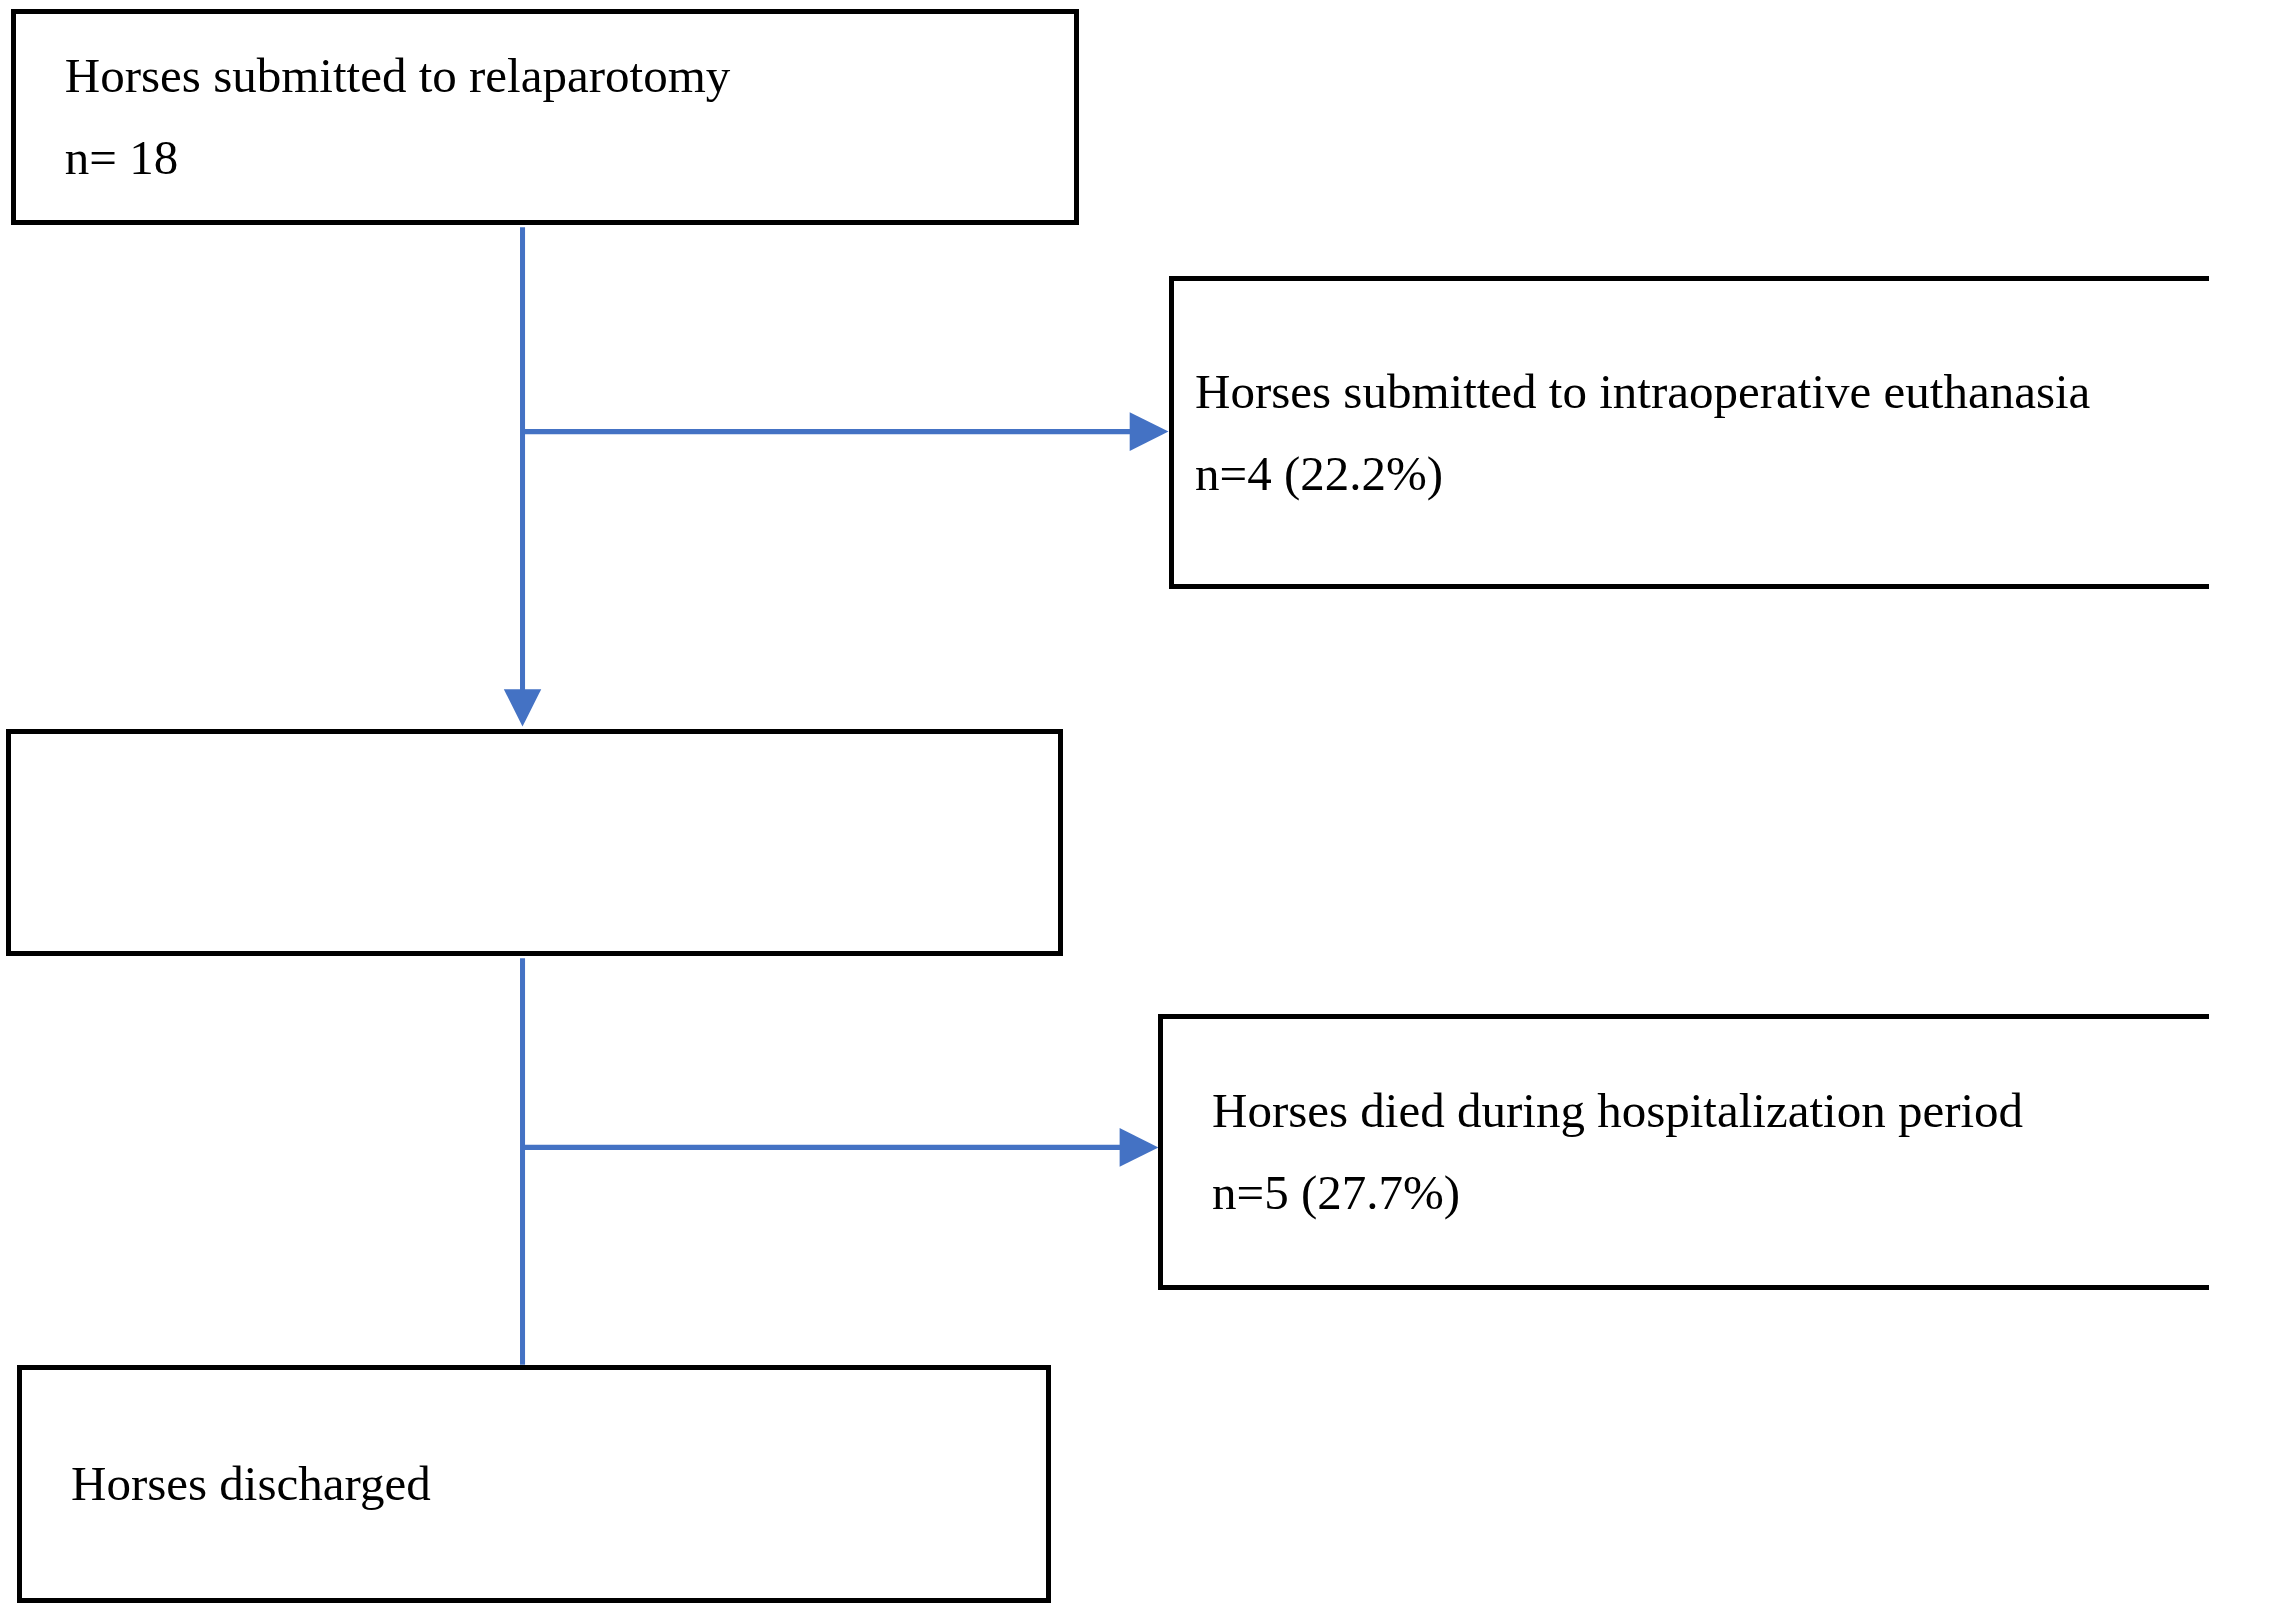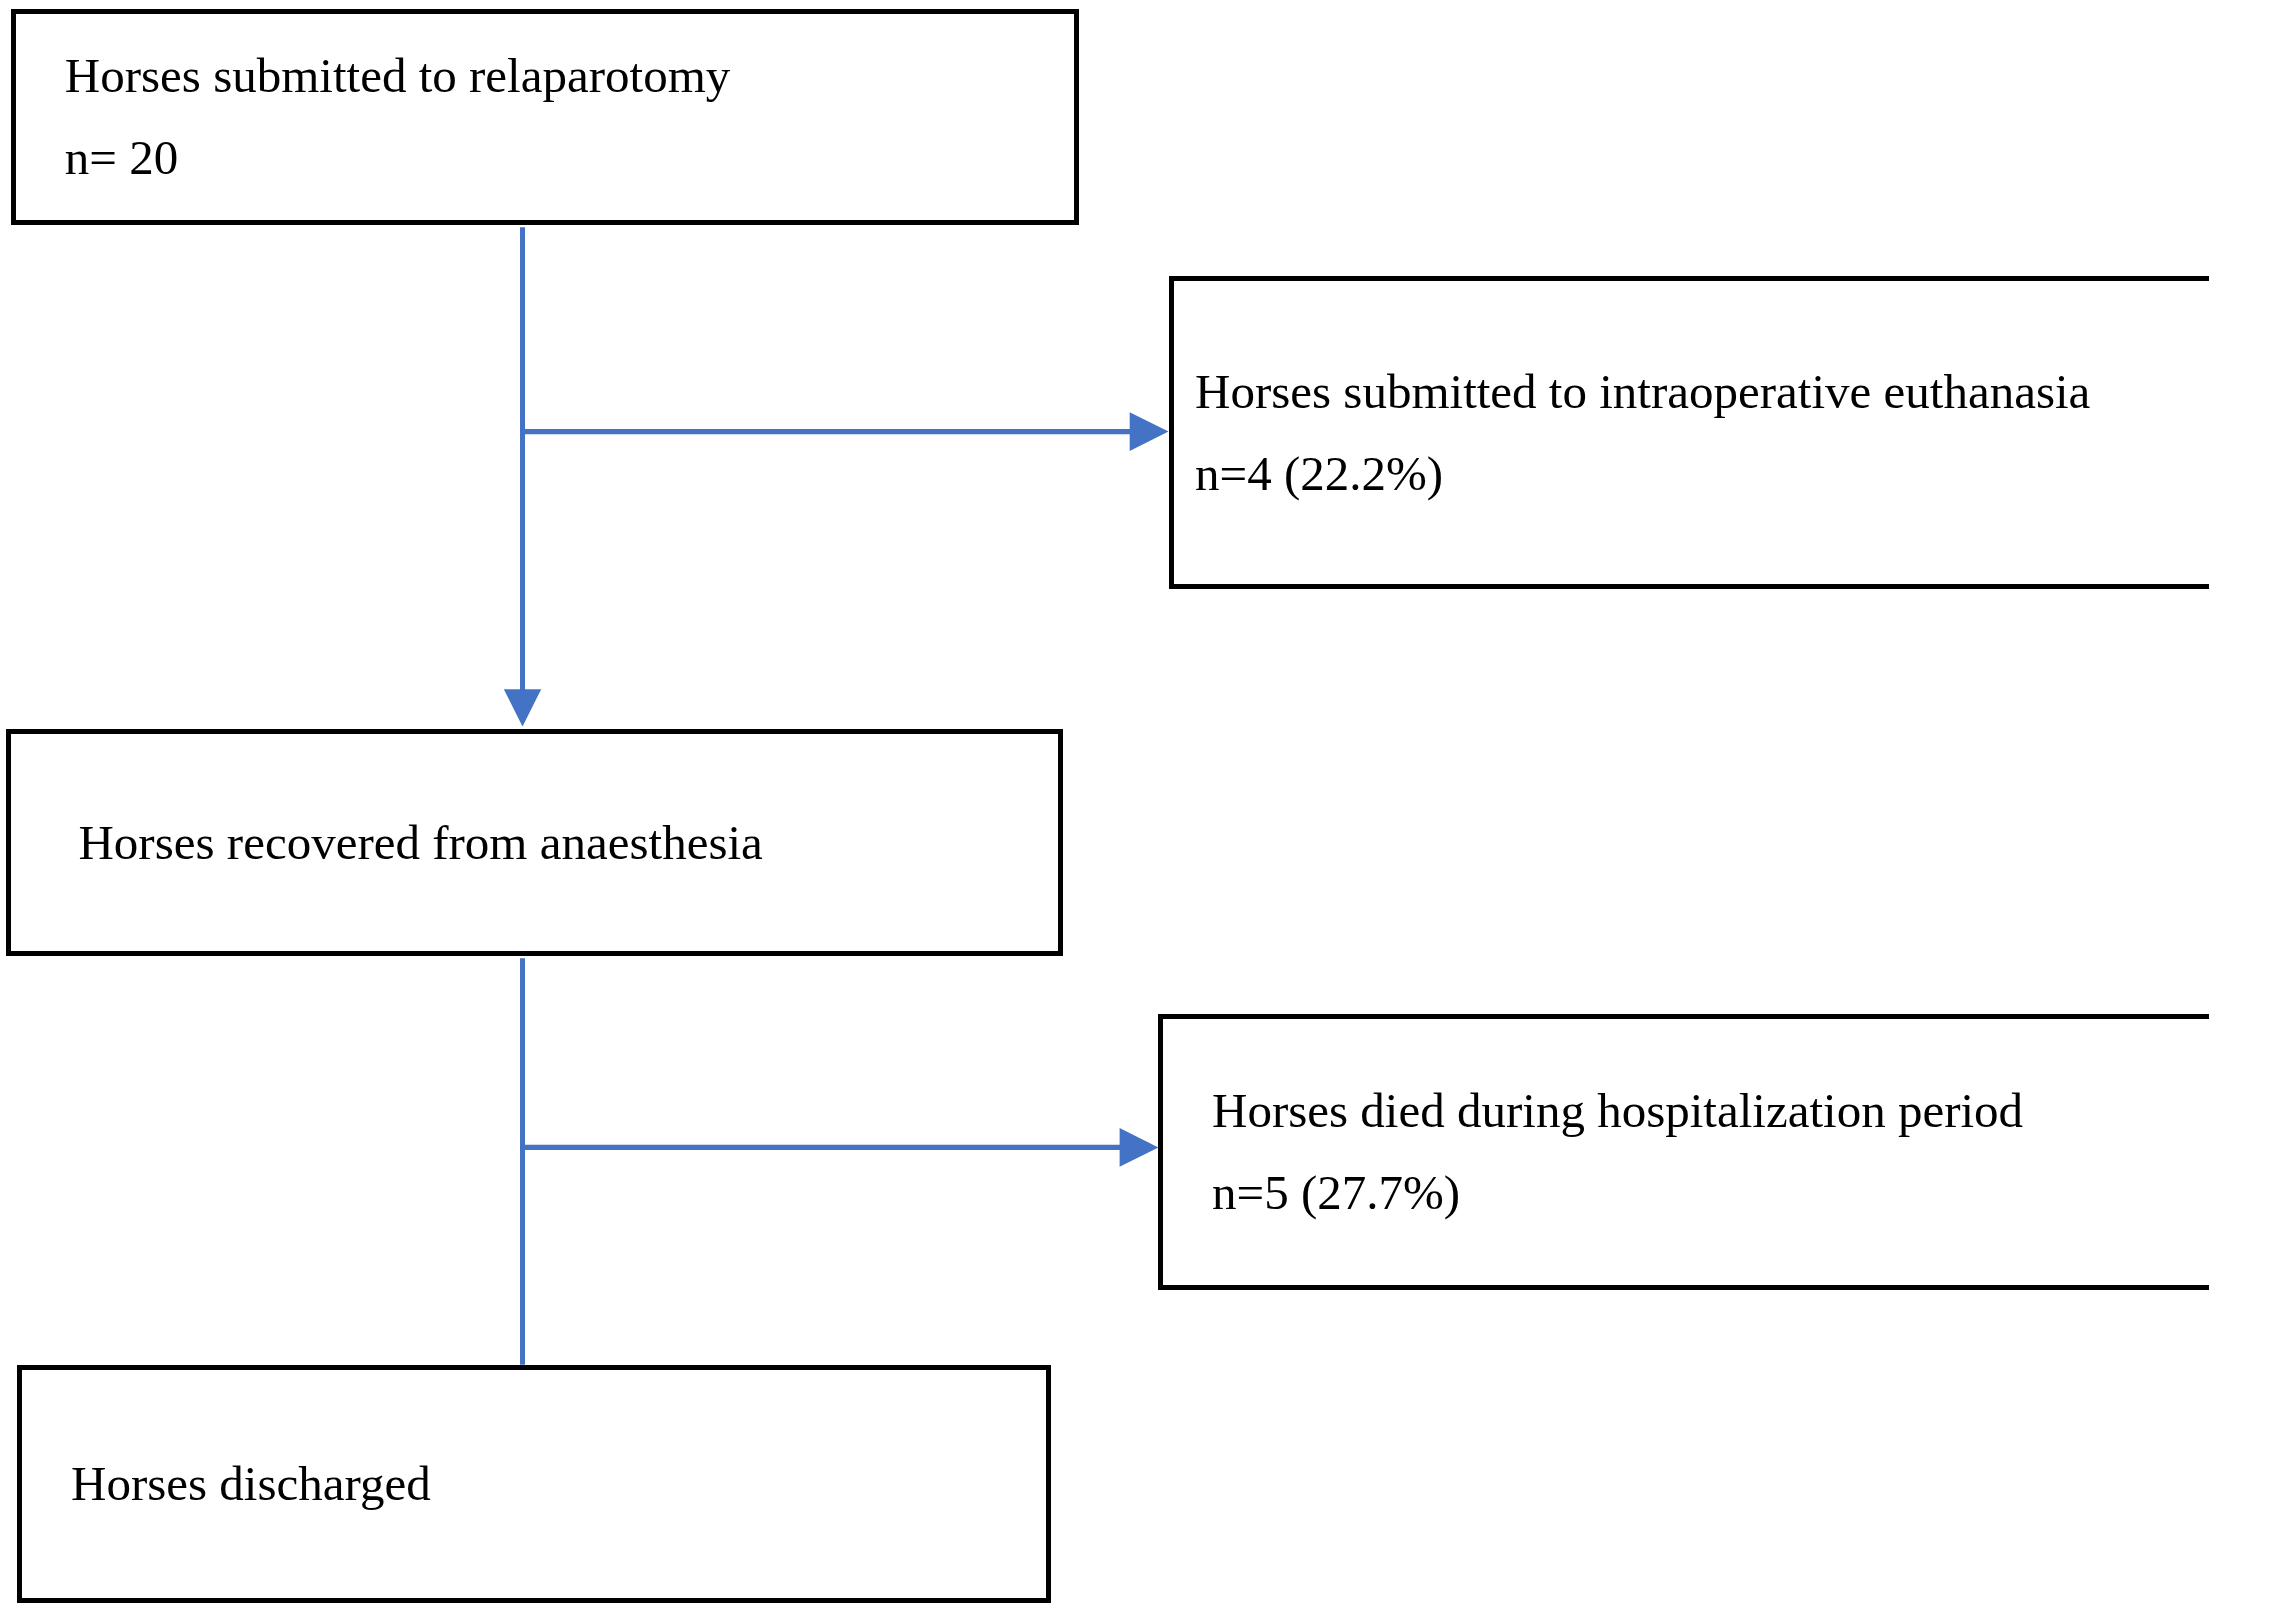--- a/index.html
+++ b/index.html
@@ -81,30 +81,29 @@
     </g>
 
     <g>
       <line x1="726" y1="1595" x2="1558" y2="1595"></line>
       <polygon points="1556,1568 1556,1622 1610,1595"></polygon>
     </g>
   </svg>
 
   <div class="node node-1">
     <div class="label">Horses submitted to relaparotomy</div>
-    <div class="count">n= 20</div>
+    <div class="count">n= 18</div>
   </div>
 
   <div class="node node-2">
     <div class="label">Horses submitted to intraoperative euthanasia</div>
     <div class="count">n=4 (22.2%)</div>
   </div>
 
   <div class="node node-3">
-    <div class="label">Horses recovered from anaesthesia</div>
   </div>
 
   <div class="node node-4">
     <div class="label">Horses died during hospitalization period</div>
     <div class="count">n=5 (27.7%)</div>
   </div>
 
   <div class="node node-5">
     <div class="label">Horses discharged</div>
   </div>

